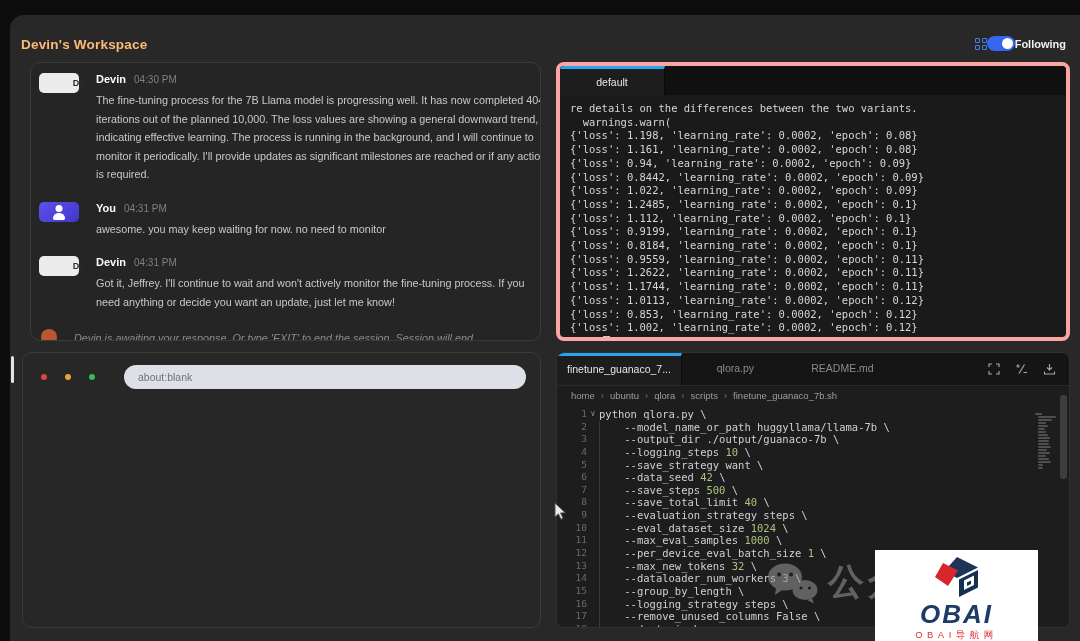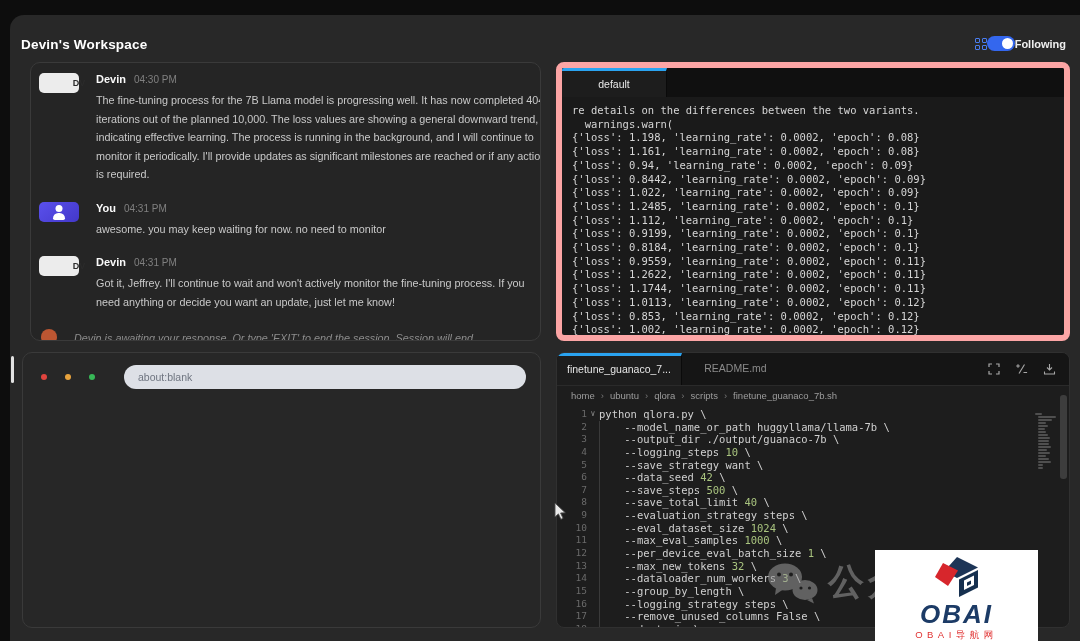--- a/index.html
+++ b/index.html
@@ -4,21 +4,21 @@
 <style>
   * { margin:0; padding:0; box-sizing:border-box; }
   html,body { width:1080px; height:641px; background:#0d0d0d; overflow:hidden;
               font-family:"Liberation Sans", sans-serif; position:relative; }
 
   .card { position:absolute; left:10px; top:15px; width:1070px; height:626px;
           background:#282828; border-radius:14px 0 0 0; }
 
   
   .wk-title { position:absolute; left:11px; top:22px; font-size:13.5px; font-weight:bold;
-              color:#ffffff; letter-spacing:.2px; }
+              color:#fdba74; letter-spacing:.2px; }
   .hdr-right { position:absolute; right:14px; top:21px; display:flex; align-items:center; }
   .grid-icon { display:grid; grid-template-columns:5px 5px; grid-template-rows:5px 5px; gap:2px; }
   .grid-icon span { border:1.4px solid #4a7df0; border-radius:1px; }
   .toggle { width:28px; height:15px; border-radius:8px; background:#3467ee; position:relative; cursor:pointer; }
   .toggle .knob { position:absolute; right:2px; top:2px; width:11px; height:11px; border-radius:50%; background:#fff; }
   .following { color:#f0f0f0; font-size:11px; font-weight:bold; }
 
   
   .chat-panel { position:absolute; left:20px; top:47px; width:511px; height:279px;
                 background:#252525; border:1px solid #3a3a3a; border-radius:10px;
@@ -35,21 +35,21 @@
   .msg-head { display:flex; align-items:baseline; gap:8px; height:15px; }
   .msg-name { color:#fafafa; font-size:11px; font-weight:bold; }
   .msg-time { color:#808080; font-size:10px; }
   .msg-text { color:#c9c9c9; font-size:10.8px; line-height:18.5px; width:454px; margin-top:3px; }
   .status-row { display:flex; gap:17px; margin-top:4px; }
   .status-dot { width:16px; height:16px; border-radius:50%; background:#bc5632; flex:0 0 16px; margin-left:2px; }
   .status-text { color:#8d8d8d; font-size:10.8px; line-height:18px; font-style:italic; width:440px; }
 
   
   .term-panel { position:absolute; left:546px; top:47px; width:514px; height:279px;
-                background:#1a1a1a; border:6px solid #fca5a5; border-radius:8px; overflow:hidden; }
+                background:#1a1a1a; border:4px solid #fca5a5; border-radius:8px; overflow:hidden; }
   .term-tabbar { height:29px; background:#101010; display:flex; }
   .term-tab { min-width:105px; text-align:center; background:#1d1d1d; color:#e8e8e8;
               font-size:10.5px; line-height:26px; border-top:3px solid #2aa3f0;
               border-right:1px solid #0a0a0a; cursor:pointer; }
   .term-body { padding:7px 10px 0 10px; font-family:"DejaVu Sans Mono", monospace;
                font-size:10.5px; line-height:13.7px; color:#d6d6d6; cursor:text; }
   .tline { white-space:pre; }
   .tline.progress { display:flex; }
   .tline.progress .spacer { flex:1; }
   .cursor-block { display:inline-block; width:7px; height:11px; background:#c8c8c8;
@@ -193,20 +193,21 @@
         <div class="tline">{'loss': 0.853, 'learning_rate': 0.0002, 'epoch': 0.12}</div>
         <div class="tline">{'loss': 1.002, 'learning_rate': 0.0002, 'epoch': 0.12}</div>
         <div class="tline progress"><span>  4%|</span><span class="cursor-block"></span><span class="spacer"></span><span>| 405/10000 [1:15:35&lt;40:13:48, 15.09s/it]</span></div>
       </div>
   </div>
 
   <div class="editor-panel">
     <div class="ed-tabbar">
       <div class="ed-tabs">
           <div class="etab active">finetune_guanaco_7...</div>
+          <div class="etab">qlora.py</div>
           <div class="etab">README.md</div>
         </div>
       <div class="ed-actions">
         <svg width="12" height="12" viewBox="0 0 12 12" fill="none" stroke="#a8a8a8" stroke-width="1.2">
             <path d="M1 4V1h3M8 1h3v3M11 8v3H8M4 11H1V8"></path>
           </svg>
         <svg width="13" height="12" viewBox="0 0 13 12" fill="none" stroke="#a8a8a8" stroke-width="1.1">
             <path d="M3 1.2v3.6M1.2 3h3.6"></path>
             <path d="M9.5 1.5L4 10.5"></path>
             <path d="M8.5 9.5h3.6"></path>

